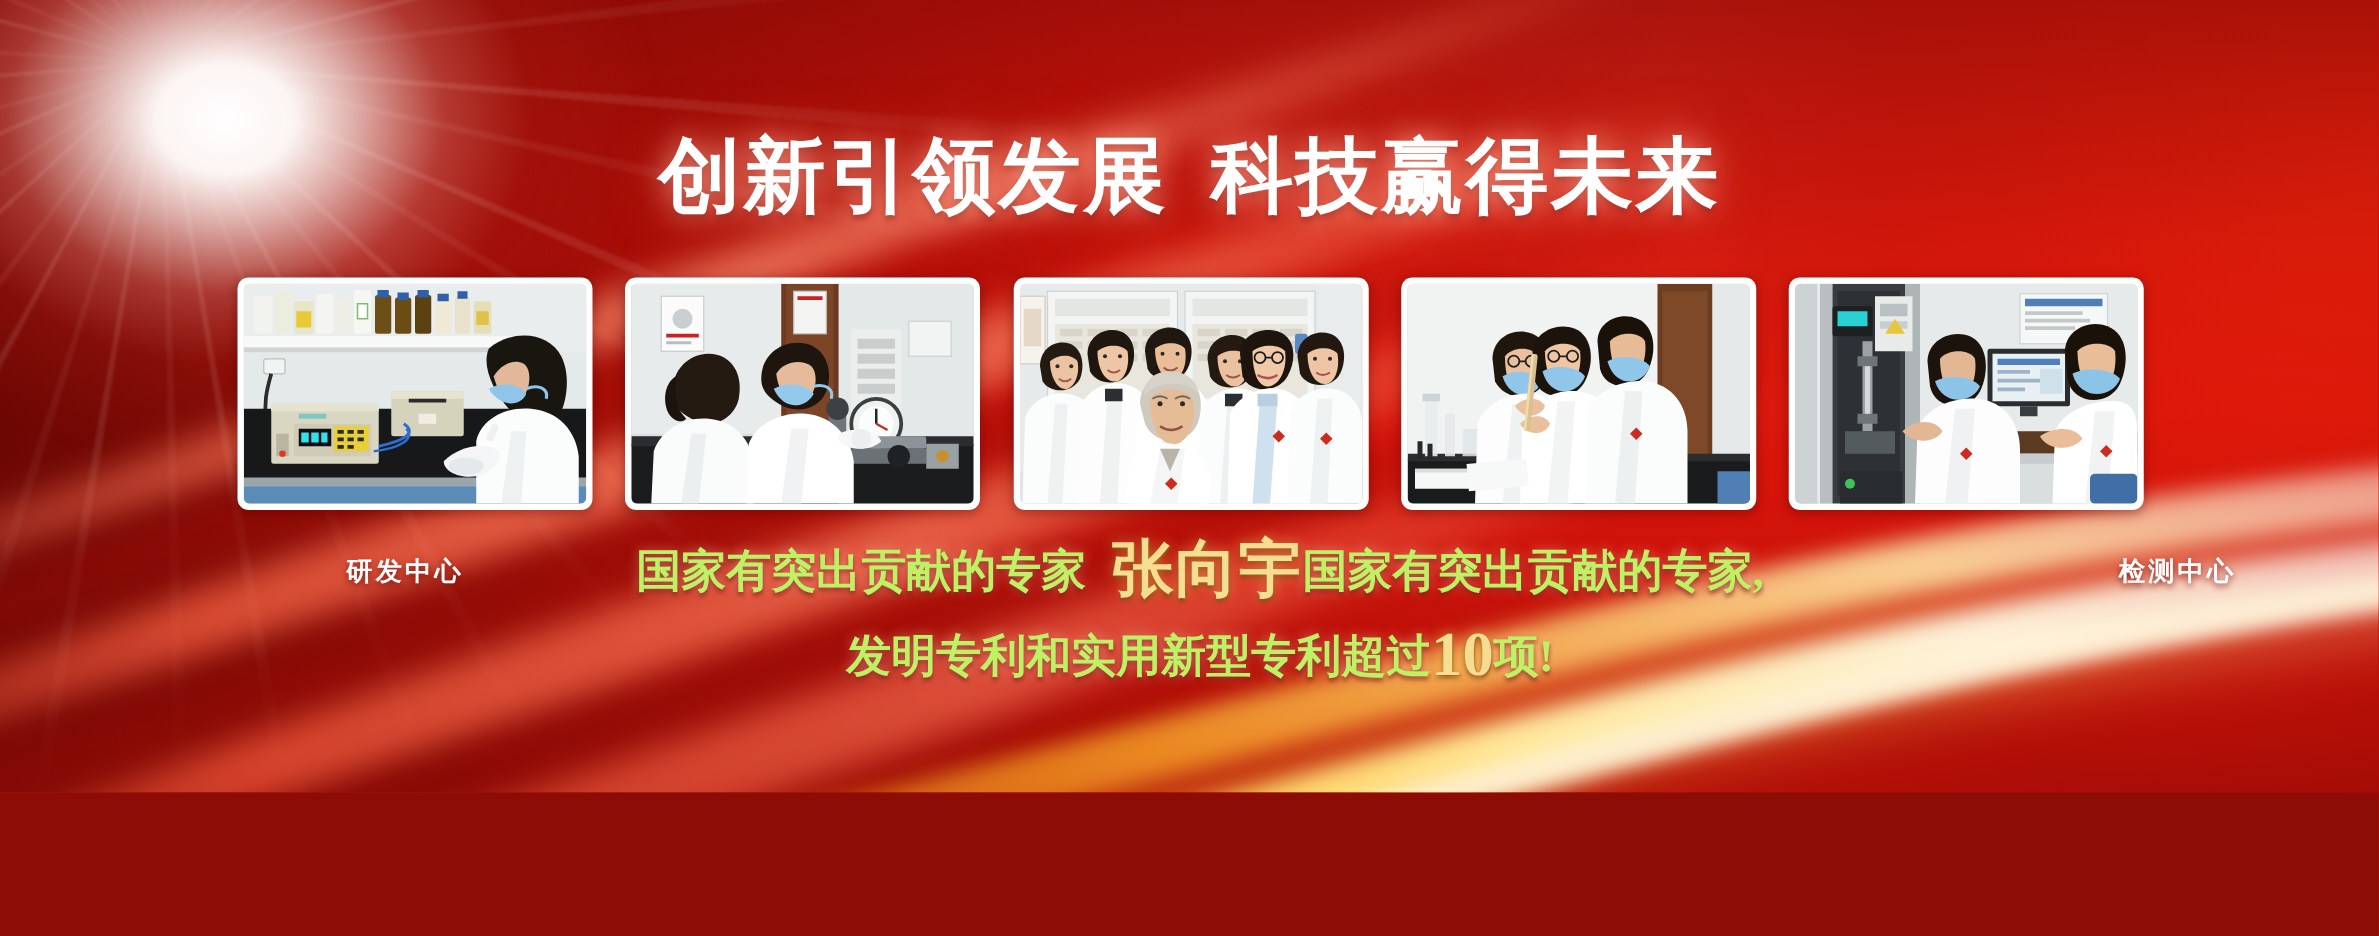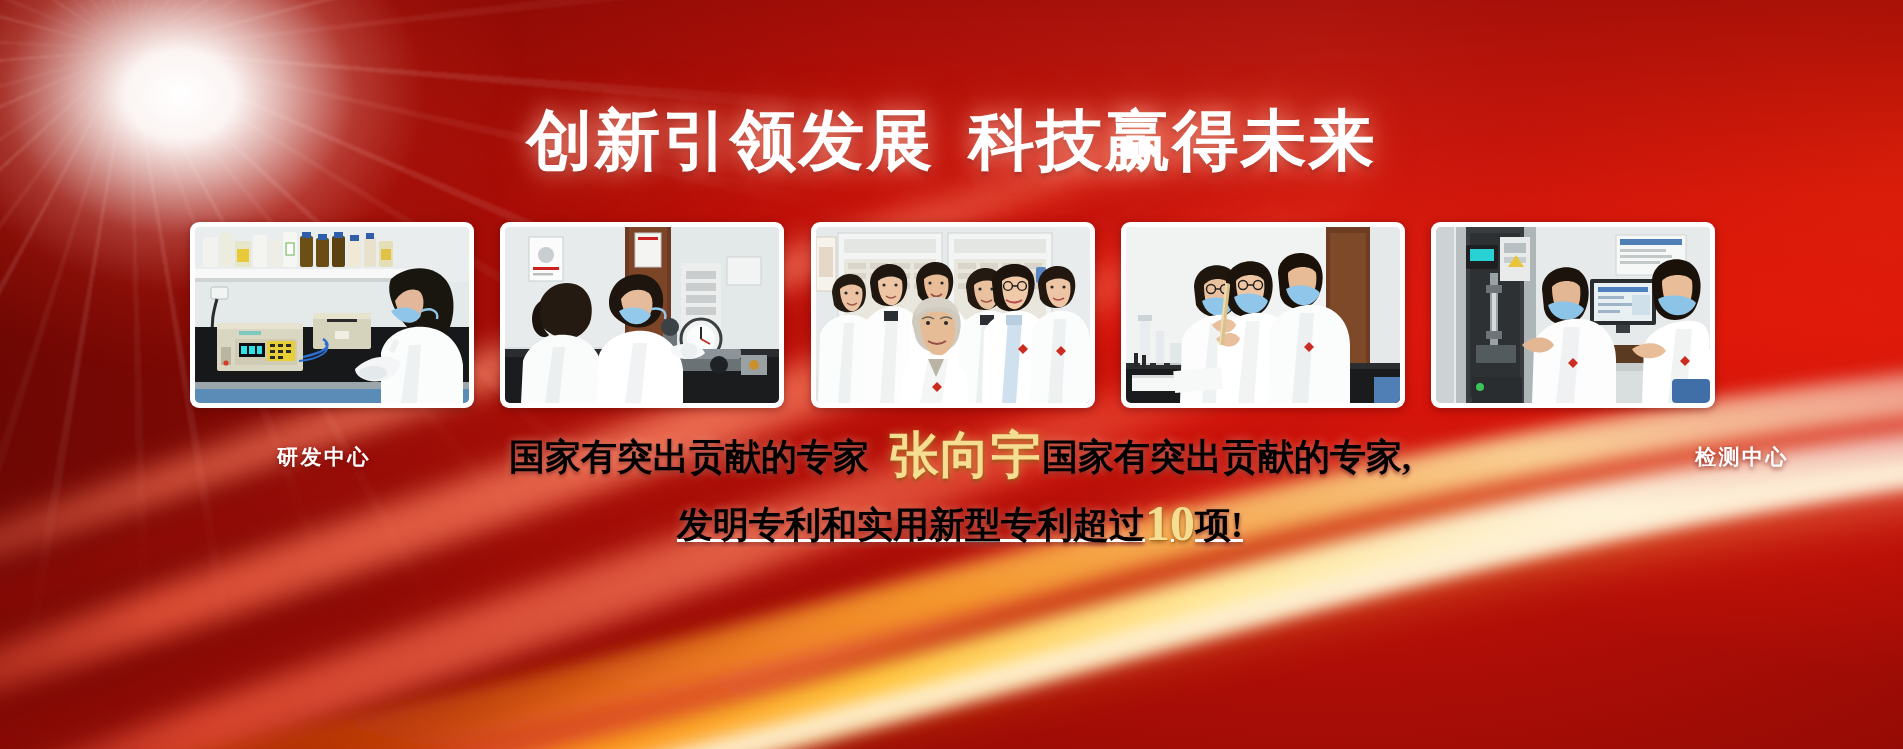--- a/index.html
+++ b/index.html
@@ -1,21 +1,21 @@
 <!DOCTYPE html>
 <html><head>
 <meta charset="utf-8">
 <title>Banner</title>
 <style>
   html,body{margin:0;padding:0;background:#8d0c06;}
   body{font-family:"Liberation Sans",sans-serif;}
 
   .banner{
     position:relative;
-    width:1903px;height:749px;
+    width:1903px;height:634px;
     overflow:hidden;
     background:#cf1108;
   }
 
   
   .bg-base{
     position:absolute;inset:0;
     background:
       radial-gradient(ellipse 1250px 900px at 70% 8%, #e8271a 0%, #d4140b 38%, #a80d06 72%, #8a0904 100%);
   }
@@ -132,23 +132,23 @@
     color:#ffffff;
     white-space:nowrap;
   }
   .copy .line{
     line-height:1.0;
     margin-bottom:18px;
     font-weight:700;
   }
   .l1{font-size:36px;}
   .l2{font-size:36px;}
-  .l3{font-size:36px;text-decoration:underline;}
+  .l3{font-size:36px;}
   .t-white{
-    color:#000000;
+    color:#bef264;
     text-shadow:0 0 9px rgba(255,190,170,.55), 0 2px 4px rgba(110,6,3,.8);
   }
   .t-gold{
     color:#f5dd92;
     text-shadow:0 0 10px rgba(255,210,110,.5), 0 2px 4px rgba(120,50,0,.85), 1px 1px 0 rgba(170,110,10,.6);
   }
   .big-name{font-size:50px;letter-spacing:1px;vertical-align:-3px;margin-left:20px;}
   .big-num{font-size:50px;letter-spacing:0px;vertical-align:-3px;}
   .sp{display:inline-block;width:14px;}
 </style>

